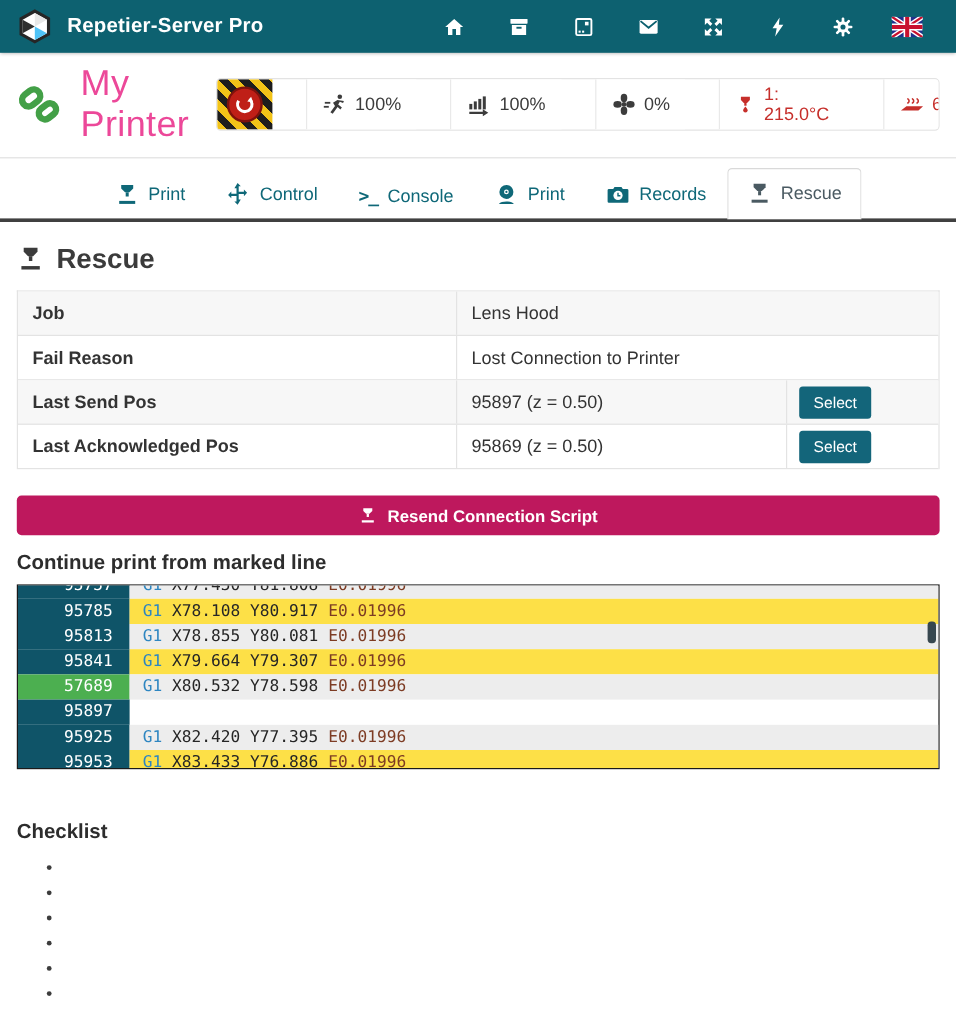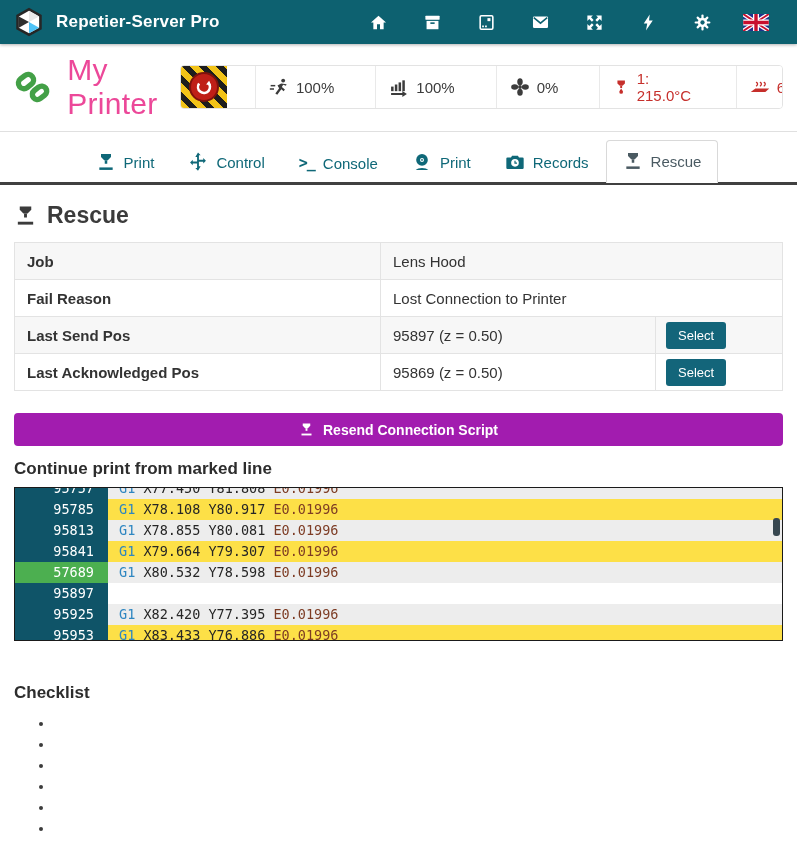--- a/index.html
+++ b/index.html
@@ -46,21 +46,21 @@
 
   .info-table { border:1px solid #e3e3e3; border-bottom:none; }
   .trow { display:grid; grid-template-columns:366px 1fr 127px; border-bottom:1px solid #e3e3e3; min-height:37px; align-items:center; }
   .trow:nth-of-type(odd) { background:#f7f7f7; }
   .tcell { padding:8px 12px; font-size:15px; color:#333; }
   .tcell.lbl { font-weight:bold; border-right:1px solid #e3e3e3; align-self:stretch; display:flex; align-items:center; }
   .cell-btn { padding:4px 10px; align-self:stretch; display:flex; align-items:center; }
   .trow.has-action .cell-btn { border-left:1px solid #e3e3e3; }
   .select-btn { background:#13657a; color:#fff; border:none; border-radius:3px; font-size:13px; padding:6px 12px; cursor:pointer; font-family:inherit;text-align:right; }
 
-  .wide-btn { width:100%; margin-top:22px; background:#a21caf; color:#fff; border:none; border-radius:4px; height:33px; font-size:14px; font-weight:bold; display:flex; align-items:center; justify-content:center; gap:9px; cursor:pointer; font-family:inherit; }
+  .wide-btn { width:100%; margin-top:22px; background:#be185d; color:#fff; border:none; border-radius:4px; height:33px; font-size:14px; font-weight:bold; display:flex; align-items:center; justify-content:center; gap:9px; cursor:pointer; font-family:inherit; }
   .wide-btn svg { width:15px; height:15px; }
 
   .sub-heading { font-size:17px; font-weight:bold; color:#2d2d2d; margin:13px 0 8px 0; }
 
   
   .gcode-box { border:1px solid #1a1a1a; height:154px; overflow:hidden; position:relative; font-family:"DejaVu Sans Mono", monospace; font-size:13.5px; }
   .gcode-scroll { margin-top:-10px; }
   .gline { display:flex; height:21px; line-height:21px; cursor:pointer; }
   .gline:nth-of-type(odd) .gtext { background:#ededed; }
   .gnum { width:93px; flex:0 0 93px; background:#0f5468; color:#fff; text-align:right; padding-right:14px; }

